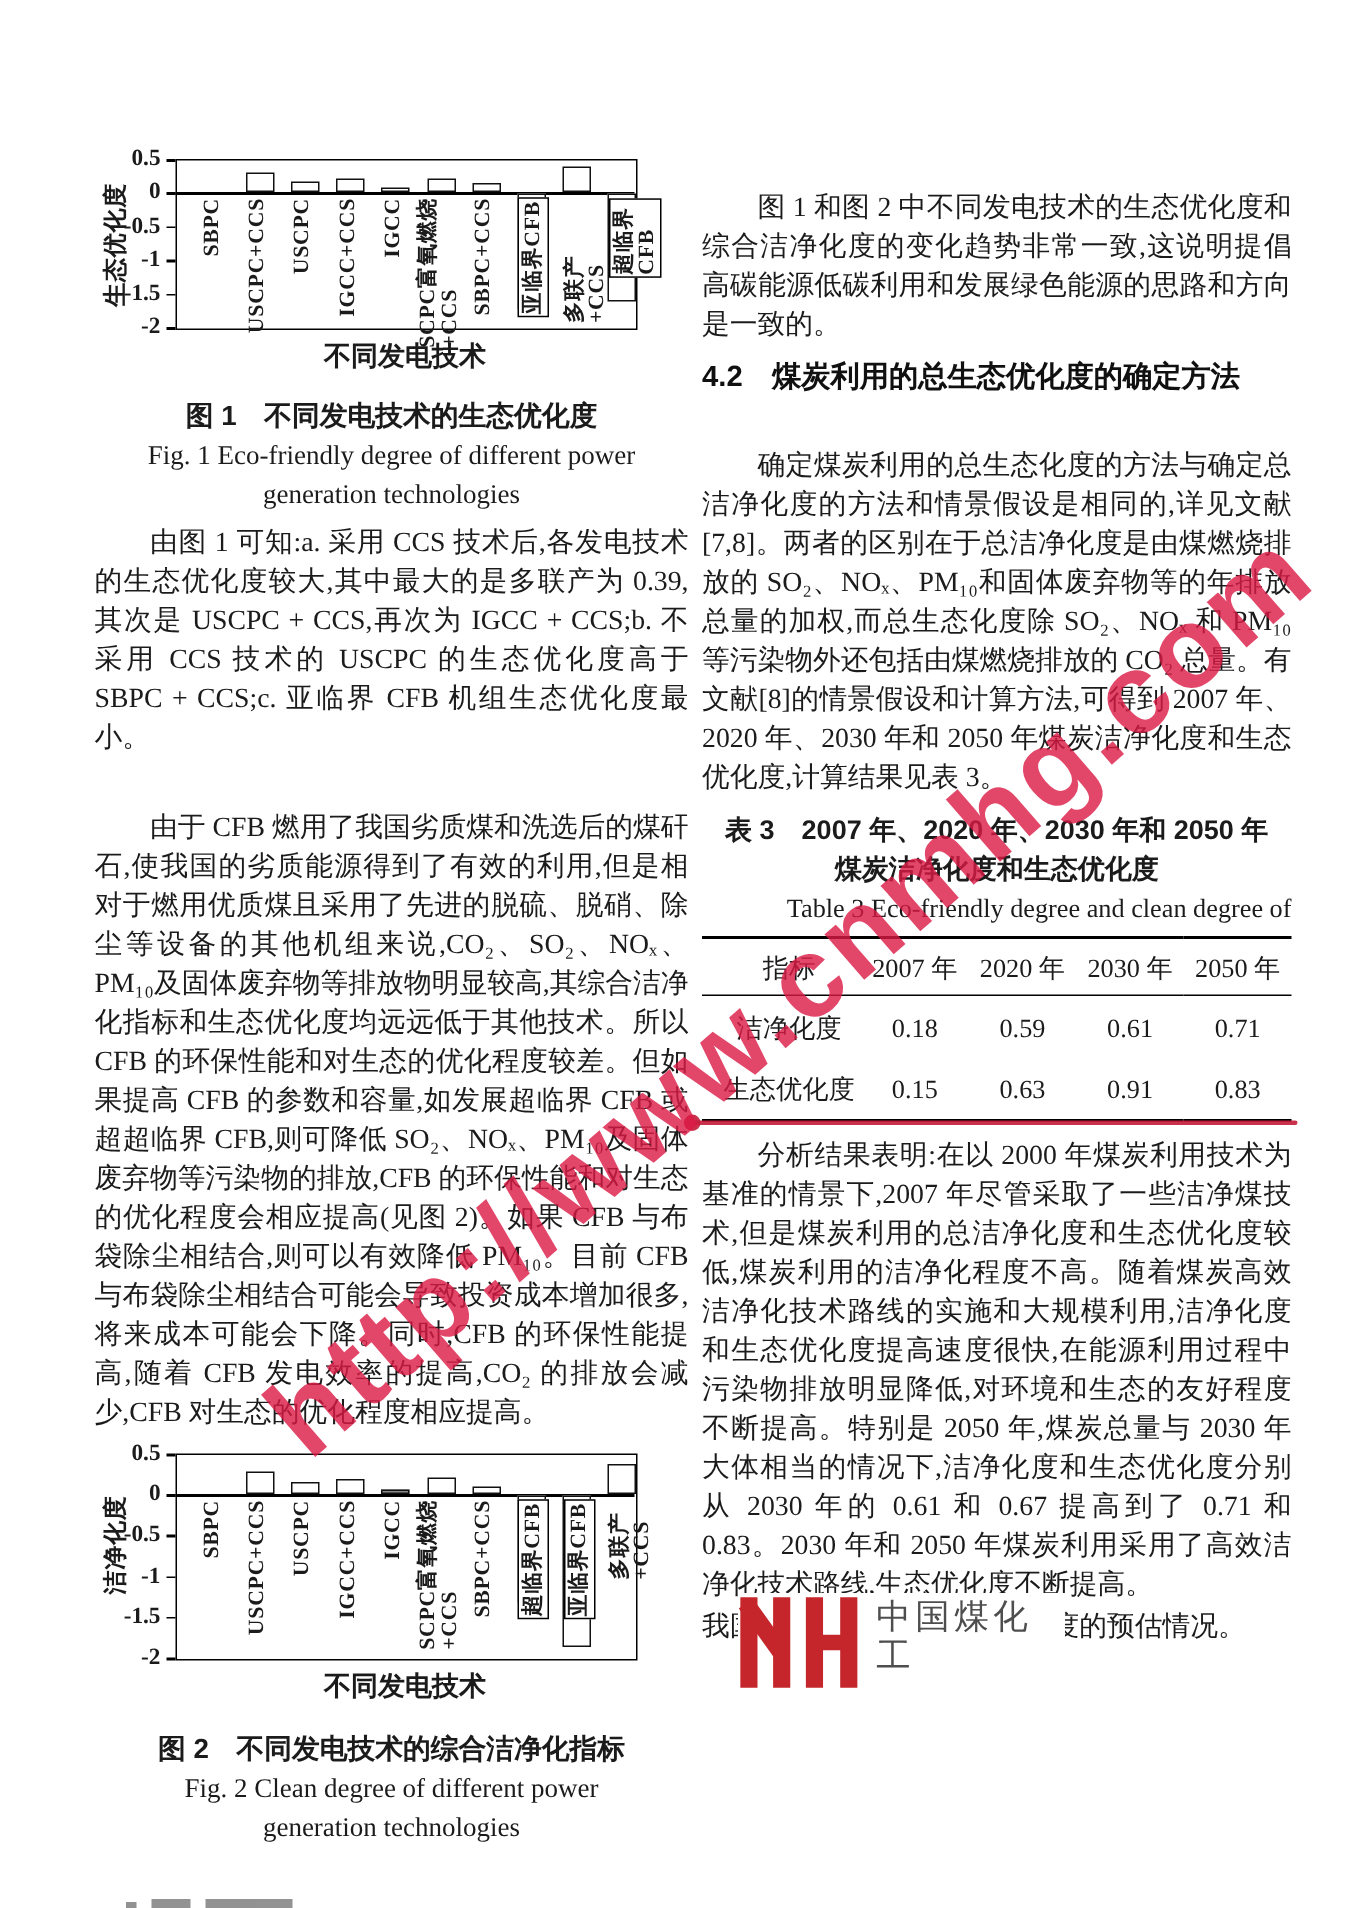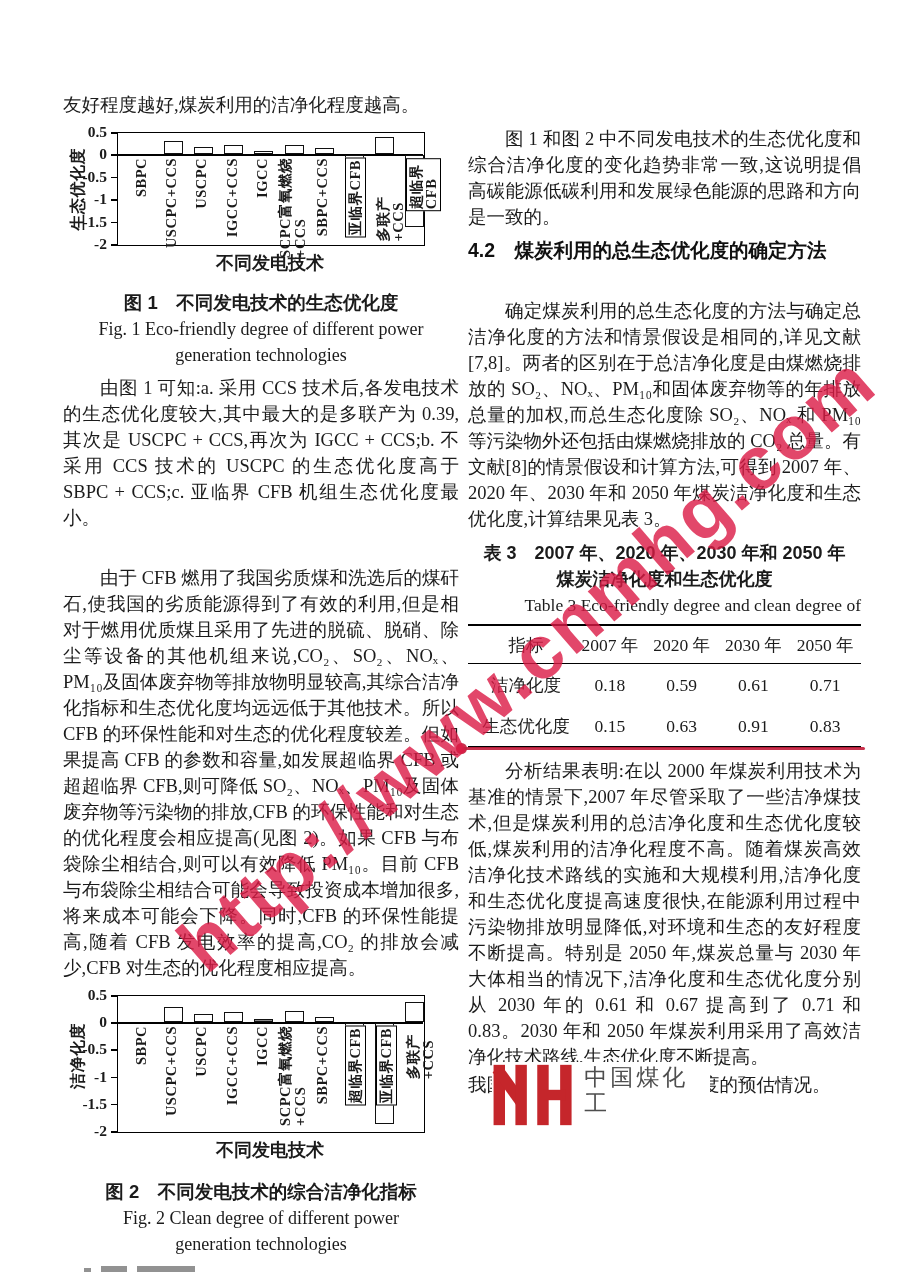--- a/index.html
+++ b/index.html
@@ -58,21 +58,20 @@
   .logo-text{margin-left:9px;padding-top:2px;}
   .logo-cn{font-family:"Liberation Sans",sans-serif;font-size:23px;letter-spacing:3px;color:#4e4e4e;}
   .footer-frag{position:absolute;left:84px;top:1263px;height:9px;z-index:2;display:flex;gap:10px;
                align-items:flex-end;opacity:.55;}
   .footer-frag i{display:block;background:#3a3a3a;}
 </style>
 </head>
 <body>
 
 <div class="col col-left">
-  <div class="para">友好程度越好,煤炭利用的洁净化程度越高。</div>
 
   <div class="chart" id="chart-fig1" style="height:150px;">
       <div class="plotbox" style="left: 54px; top: 2px; width: 306px; height: 112px;"></div>
       <div class="tick" style="left: 48px; top: 2px;"></div>
       <div class="ticklab" style="left: 0px; top: -6px;">0.5</div>
       <div class="tick" style="left: 48px; top: 24.4px;"></div>
       <div class="ticklab" style="left: 0px; top: 16.4px;">0</div>
       <div class="tick" style="left: 48px; top: 46.8px;"></div>
       <div class="ticklab" style="left: 0px; top: 38.8px;">-0.5</div>
       <div class="tick" style="left: 48px; top: 69.2px;"></div>

